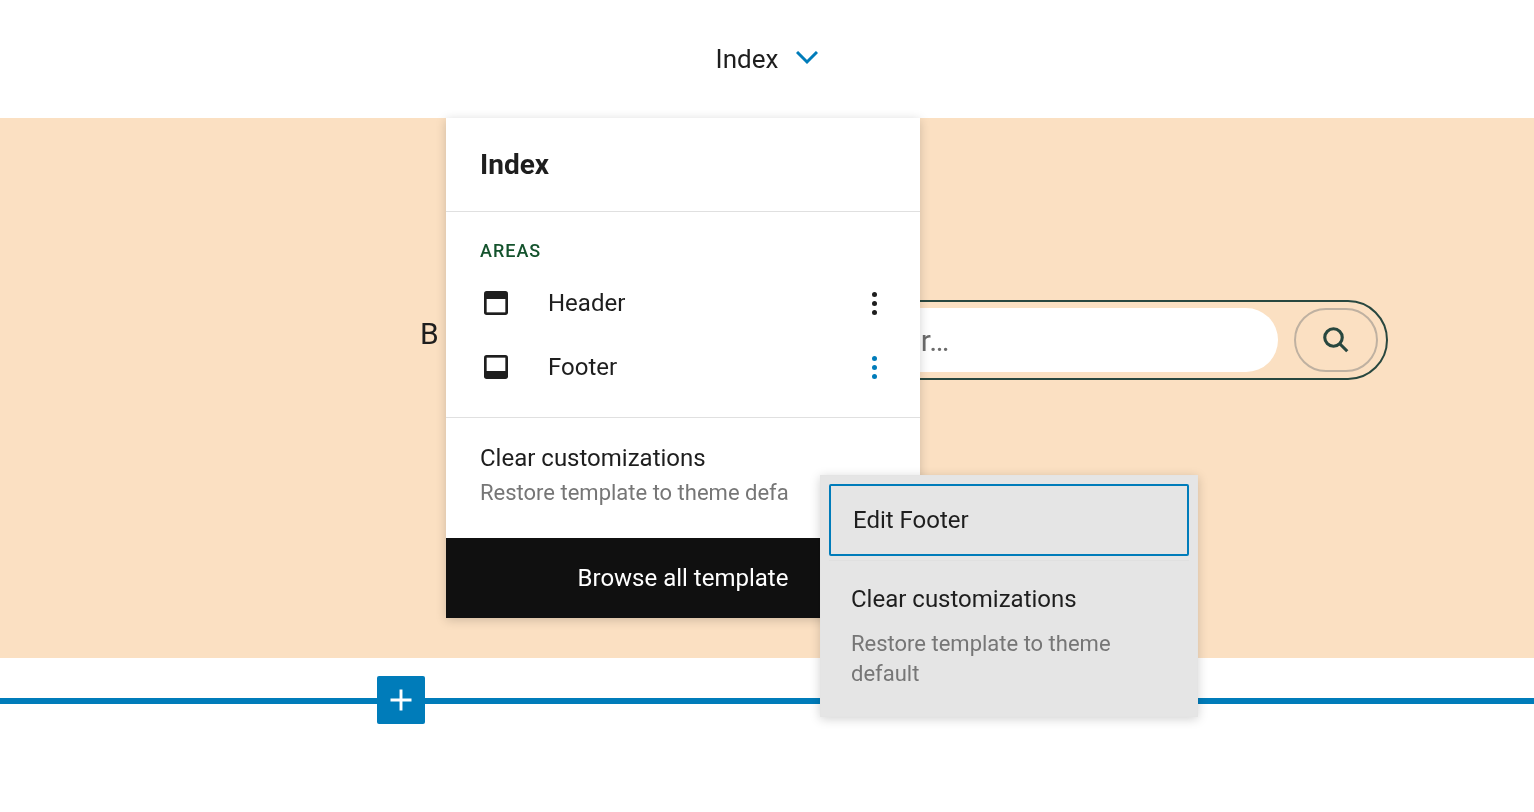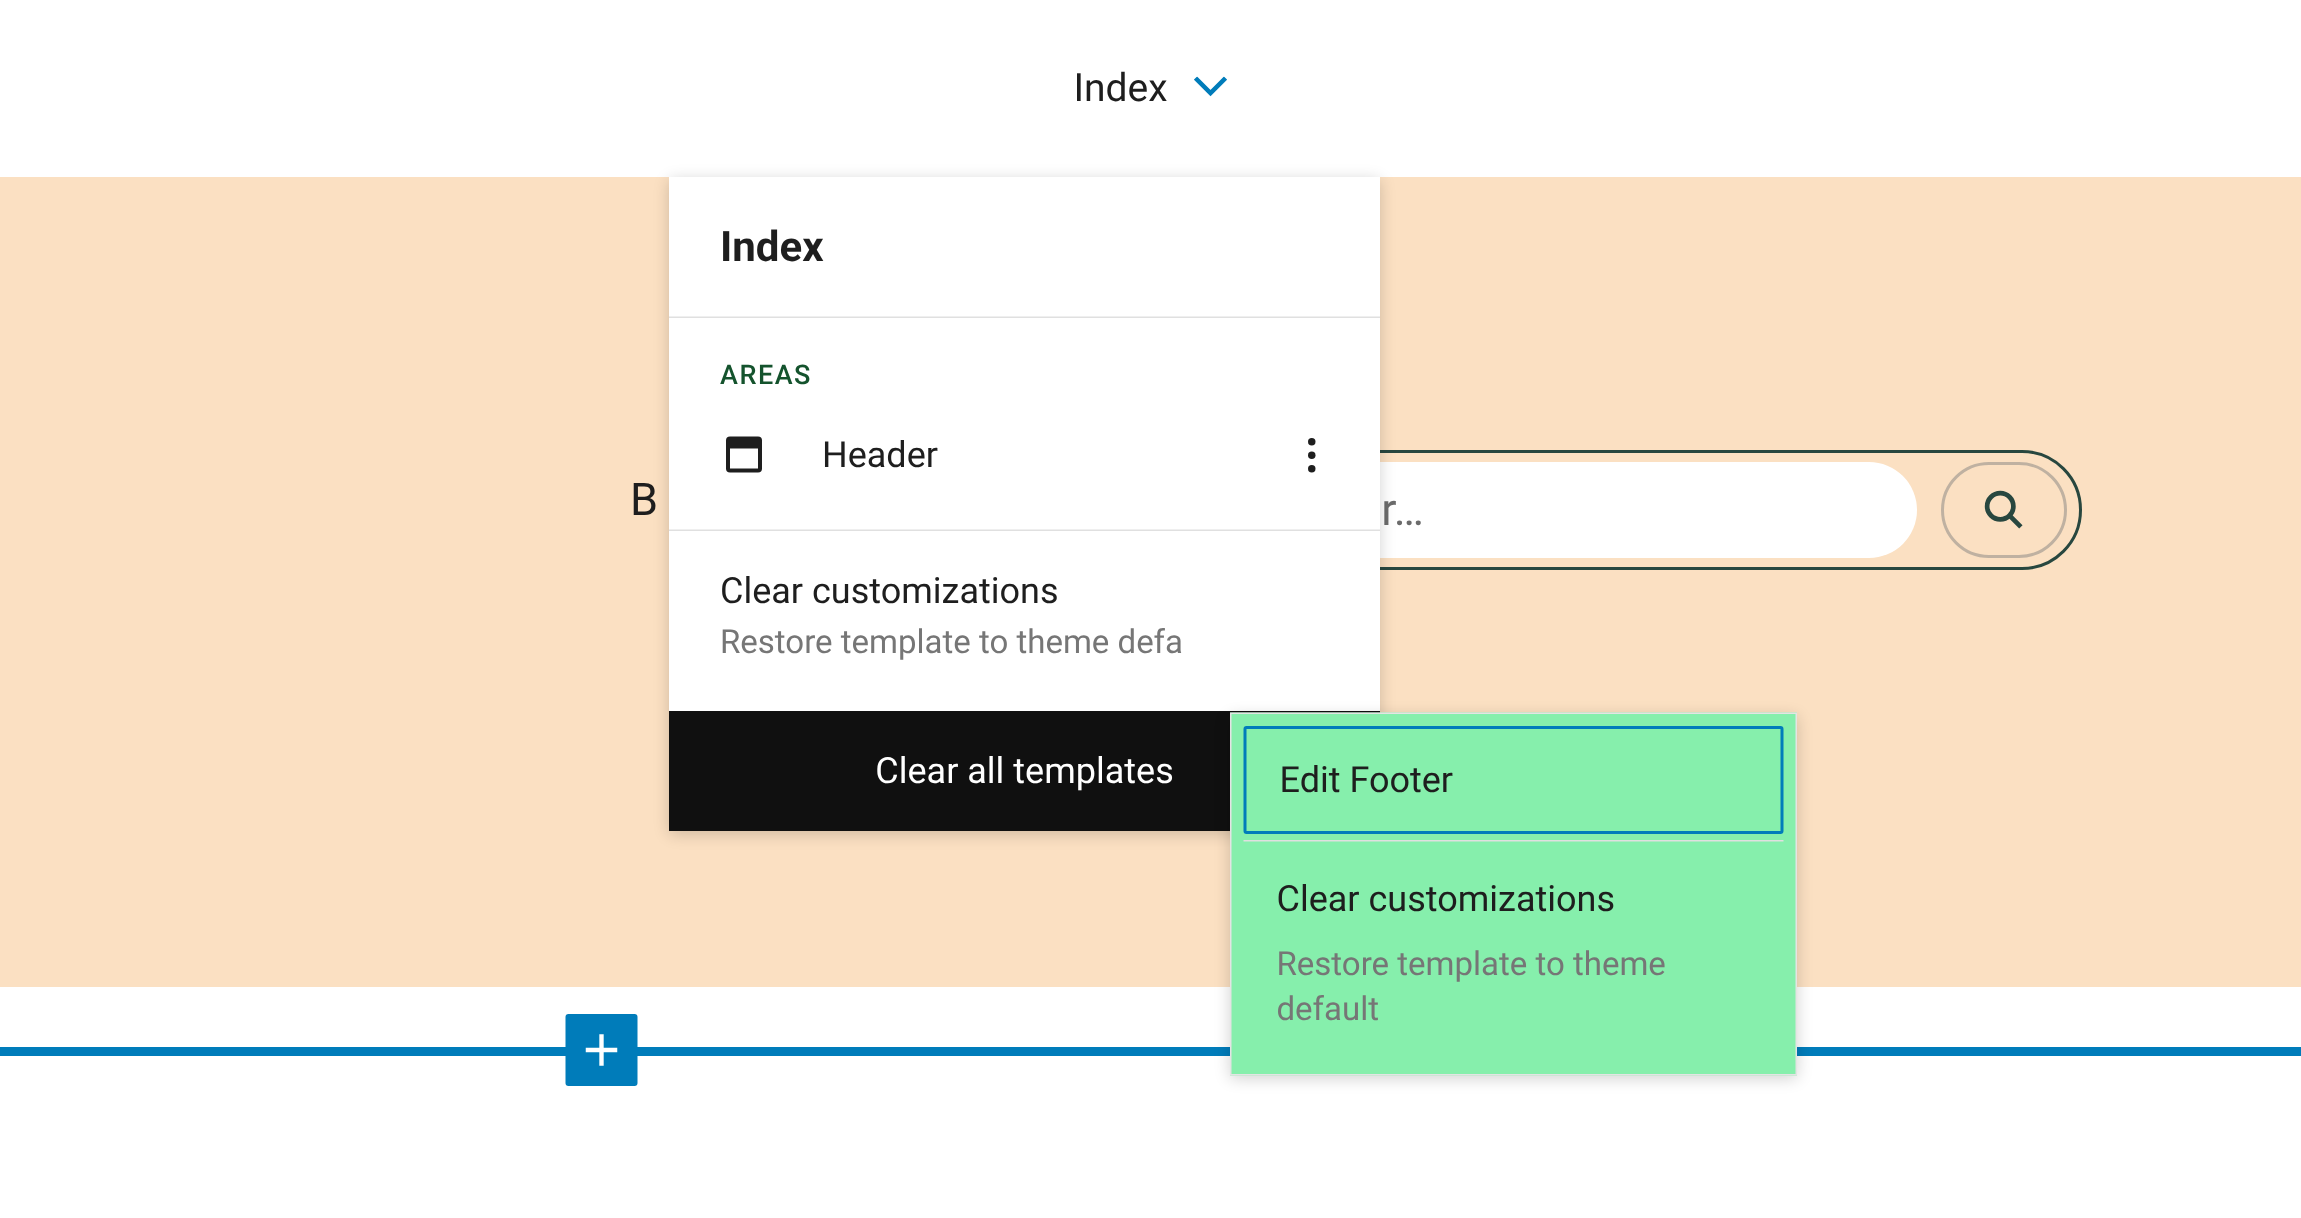--- a/index.html
+++ b/index.html
@@ -141,21 +141,21 @@
       text-align:center;
       padding:26px 0;
       cursor:pointer;
     }
 
     
     .submenu {
       position:absolute;
       top:475px; left:820px;
       width:378px;
-      background:#86efac;
+      background:#e5e5e5;
       box-shadow:0 2px 10px rgba(0,0,0,0.18);
       border:1px solid #e4e4e4;
       padding:8px;
     }
     .submenu .item {
       padding:20px 22px;
       font-size:24px;
       color:#1e1e1e;
       cursor:pointer;
     }
@@ -217,27 +217,41 @@
         </svg>
     </span>
     <span class="label">Header</span>
     <span class="more">
         <span></span>
         <span></span>
         <span></span>
       </span>
   </div>
 
+  <div class="area-item active">
+    <span class="area-icon">
+      <svg width="32" height="32" viewBox="0 0 24 24">
+          <rect x="3" y="3" width="18" height="18" rx="2" fill="#1e1e1e"></rect>
+          <rect x="5" y="5" width="14" height="10" fill="#fff"></rect>
+        </svg>
+    </span>
+    <span class="label">Footer</span>
+    <span class="more">
+        <span></span>
+        <span></span>
+        <span></span>
+      </span>
+  </div>
 
   <div class="clear-section">
     <div class="clear-title">Clear customizations</div>
     <div class="clear-sub">Restore template to theme defa</div>
   </div>
 
-  <div class="browse-btn">Clear all templates</div>
+  <div class="browse-btn">Browse all template</div>
 </div>
 
 <div class="submenu">
   <div class="item highlight">Edit Footer</div>
   <div class="divider"></div>
   <div class="item">
     <div>Clear customizations</div>
     <div class="sub">Restore template to theme default</div>
   </div>
 </div>

